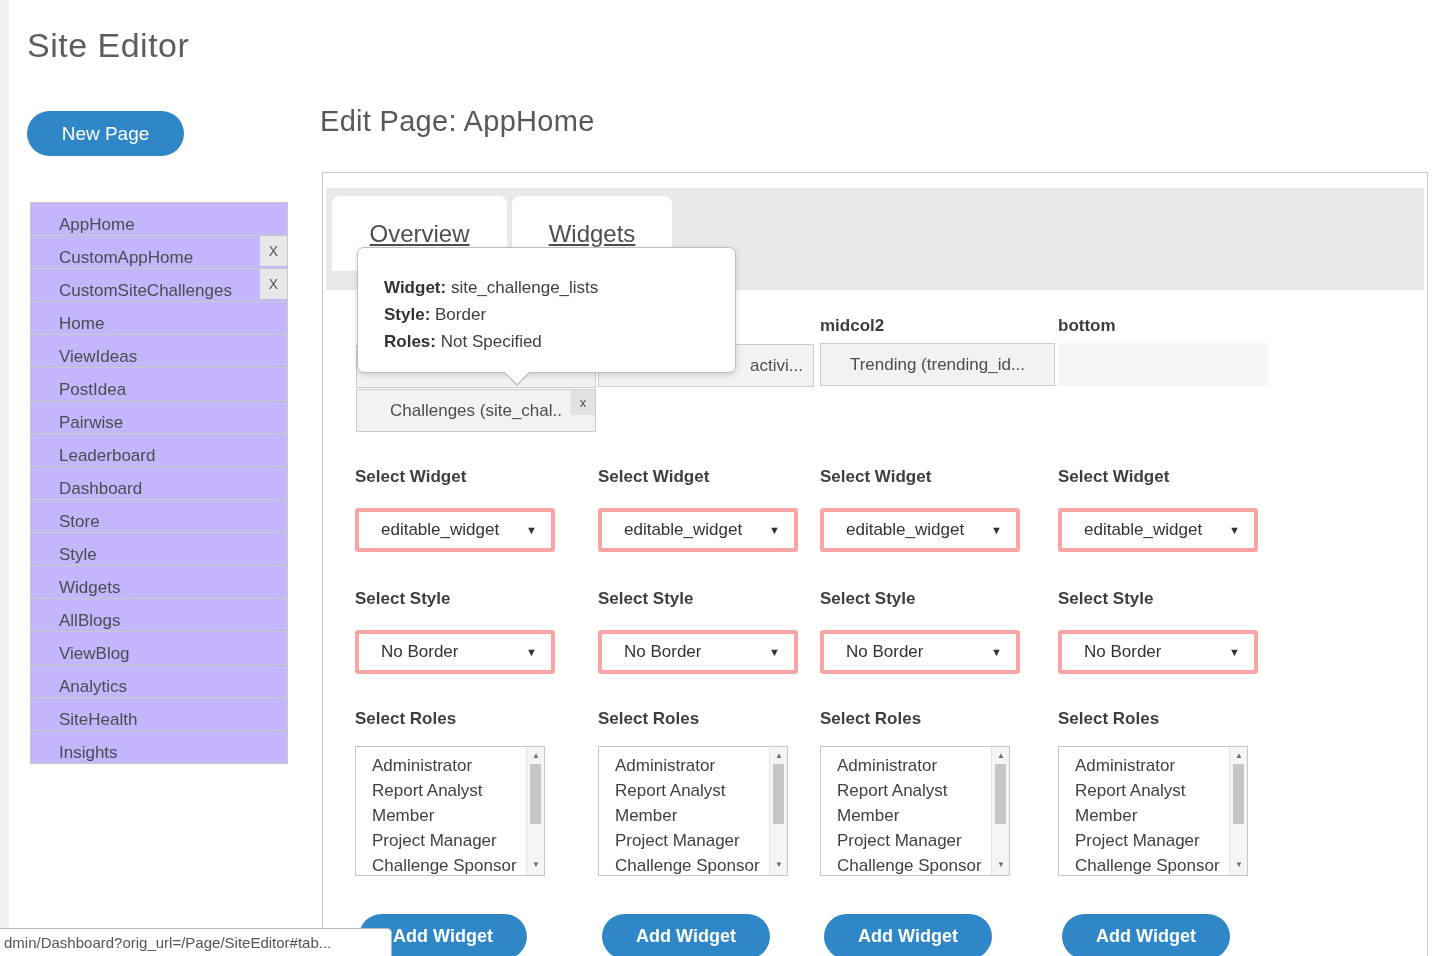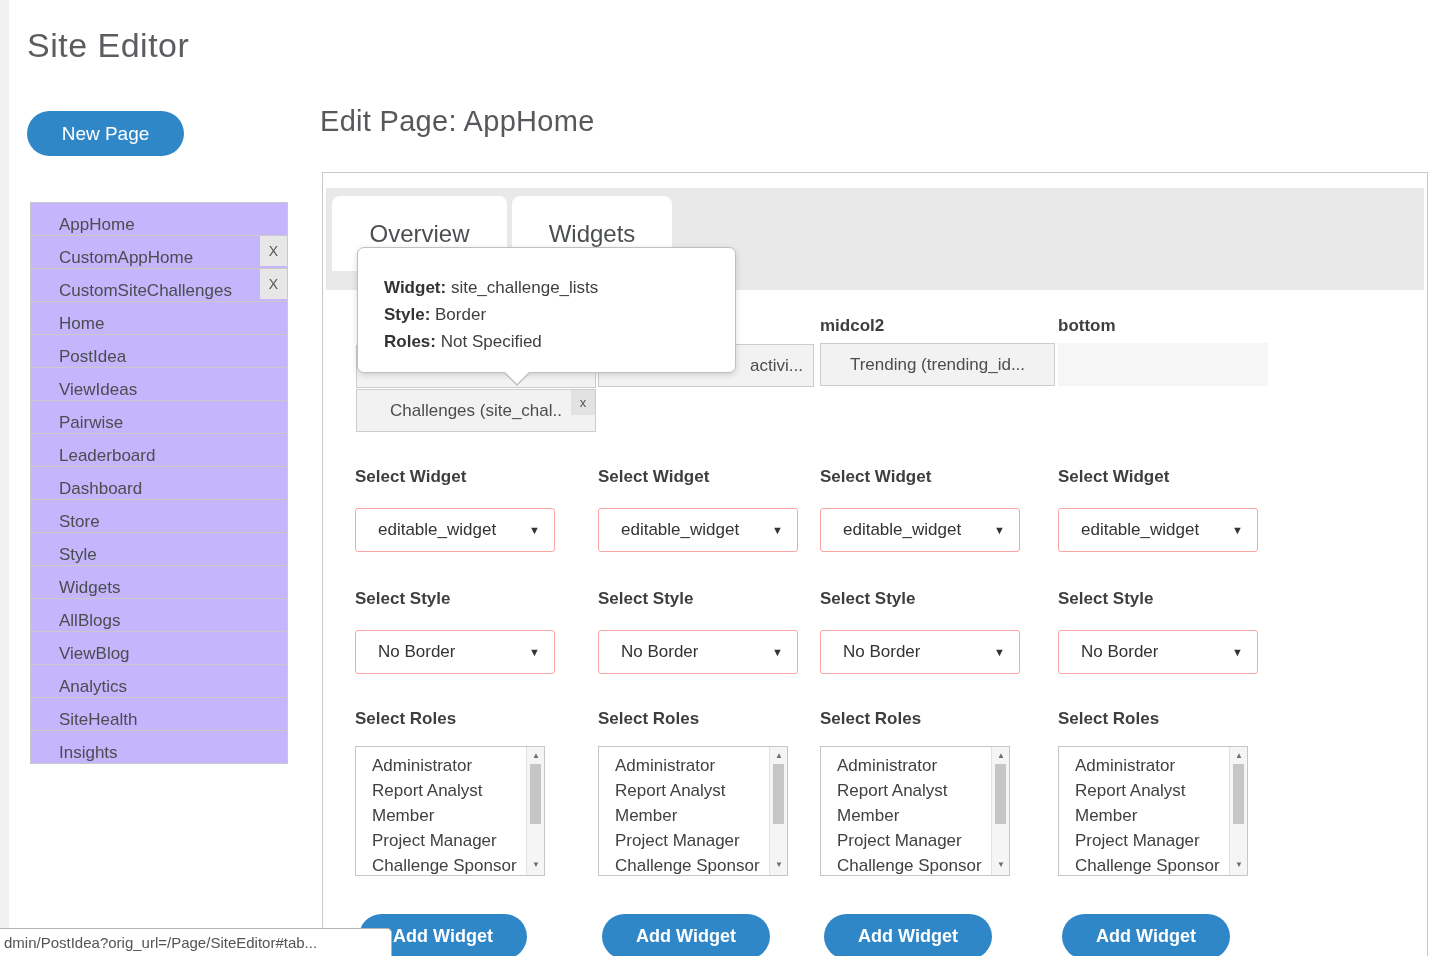--- a/index.html
+++ b/index.html
@@ -37,21 +37,21 @@
     position:absolute;top:0;right:0;width:27px;height:30px;line-height:30px;
     background:#e7e7e7;color:#555;font-size:14px;text-align:center;cursor:pointer;
   }
 
   
   .edit-panel{position:absolute;left:322px;top:172px;width:1106px;height:812px;border:1px solid #c9c9c9;background:#fff;box-sizing:border-box;}
   .tab-strip{position:absolute;left:326px;top:188px;width:1098px;height:102px;background:#e9e9e9;}
   .tab{
     position:absolute;top:196px;height:75px;background:#fff;border-radius:8px 8px 0 0;
     display:flex;align-items:center;justify-content:center;
-    font-size:24px;color:#4c4f52;cursor:pointer;
+    font-size:24px;color:#4c4f52;cursor:pointer;text-decoration:underline;
   }
   .tab-overview{left:332px;width:175px;}
   .tab-widgets{left:512px;width:160px;}
 
   
   .col-header{position:absolute;top:316px;font-size:17px;font-weight:700;color:#3c3e40;}
   .col-header.h3{left:820px;}
   .col-header.h4{left:1058px;}
 
   
@@ -81,21 +81,21 @@
   .tt-arrow{position:absolute;width:0;height:0;border-style:solid;}
   .tt-arrow-border{left:145px;bottom:-14px;border-width:14px 14px 0 14px;border-color:#bfbfbf transparent transparent transparent;}
   .tt-arrow-fill{left:146px;bottom:-12px;border-width:13px 13px 0 13px;border-color:#ffffff transparent transparent transparent;}
 
   
   .ctl-label{position:absolute;font-size:17px;font-weight:700;color:#3c3e40;}
   .lbl-widget{top:467px;}
   .lbl-style{top:589px;}
   .lbl-roles{top:709px;}
   .dropdown{
-    position:absolute;width:200px;height:44px;background:#fff;border:1px solid #fca5a5;border-radius:3px;
+    position:absolute;width:200px;height:44px;background:#fff;border:4px solid #fca5a5;border-radius:3px;
     box-sizing:border-box;display:flex;align-items:center;cursor:pointer;
     font-size:17px;color:#333;
   }
   .dd-widget{top:508px;}
   .dd-style{top:630px;}
   .dd-value{padding-left:22px;white-space:nowrap;overflow:hidden;max-width:142px;}
   .dd-caret{position:absolute;right:14px;top:50%;transform:translateY(-50%);font-size:11px;color:#333;}
   .roles-box{
     position:absolute;top:746px;width:190px;height:130px;background:#fff;border:1px solid #c6c6c6;
     box-sizing:border-box;overflow:hidden;
@@ -127,22 +127,22 @@
 
 <div class="site-title">Site Editor</div>
 
 <button class="pill-btn new-page-btn">New Page</button>
 
 <div class="page-list">
   <div class="page-item"><span>AppHome</span></div>
   <div class="page-item"><span>CustomAppHome</span><span class="page-item-close">X</span></div>
   <div class="page-item"><span>CustomSiteChallenges</span><span class="page-item-close">X</span></div>
   <div class="page-item"><span>Home</span></div>
+  <div class="page-item"><span>ViewIdeas</span></div>
   <div class="page-item"><span>PostIdea</span></div>
-  <div class="page-item"><span>ViewIdeas</span></div>
   <div class="page-item"><span>Pairwise</span></div>
   <div class="page-item"><span>Leaderboard</span></div>
   <div class="page-item"><span>Dashboard</span></div>
   <div class="page-item"><span>Store</span></div>
   <div class="page-item"><span>Style</span></div>
   <div class="page-item"><span>Widgets</span></div>
   <div class="page-item"><span>AllBlogs</span></div>
   <div class="page-item"><span>ViewBlog</span></div>
   <div class="page-item"><span>Analytics</span></div>
   <div class="page-item"><span>SiteHealth</span></div>
@@ -273,13 +273,13 @@
   <div class="role-opt">Project Manager</div>
   <div class="role-opt">Challenge Sponsor</div>
   <div class="roles-scrollbar">
     <div class="scroll-arrow scroll-up">▲</div>
     <div class="scroll-thumb"></div>
     <div class="scroll-arrow scroll-down">▼</div>
   </div>
 </div>
 <button class="pill-btn add-widget-btn btnx-3">Add Widget</button>
 
-<div class="status-bar">dmin/PostIdea?orig_url=/Page/SiteEditor#tab...</div>
+<div class="status-bar">dmin/Dashboard?orig_url=/Page/SiteEditor#tab...</div>
 
 </body></html>

